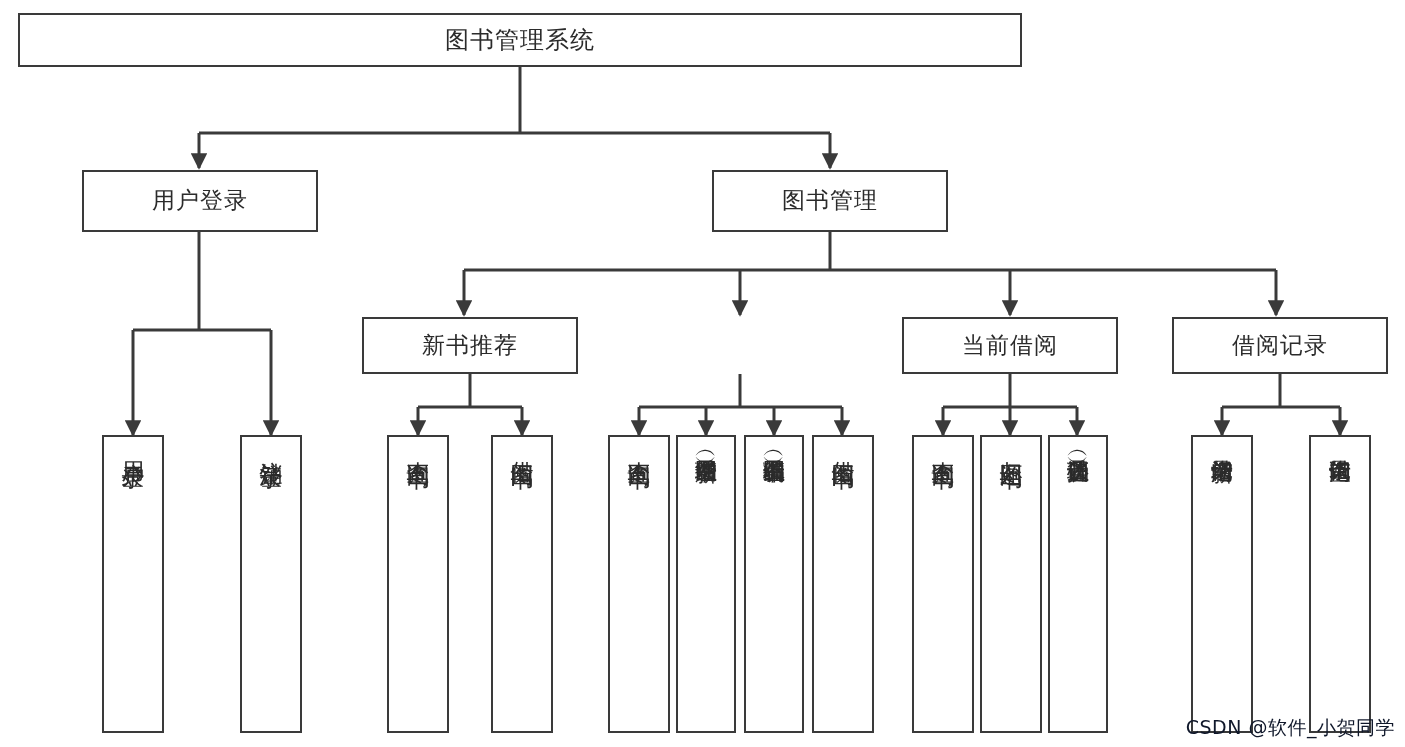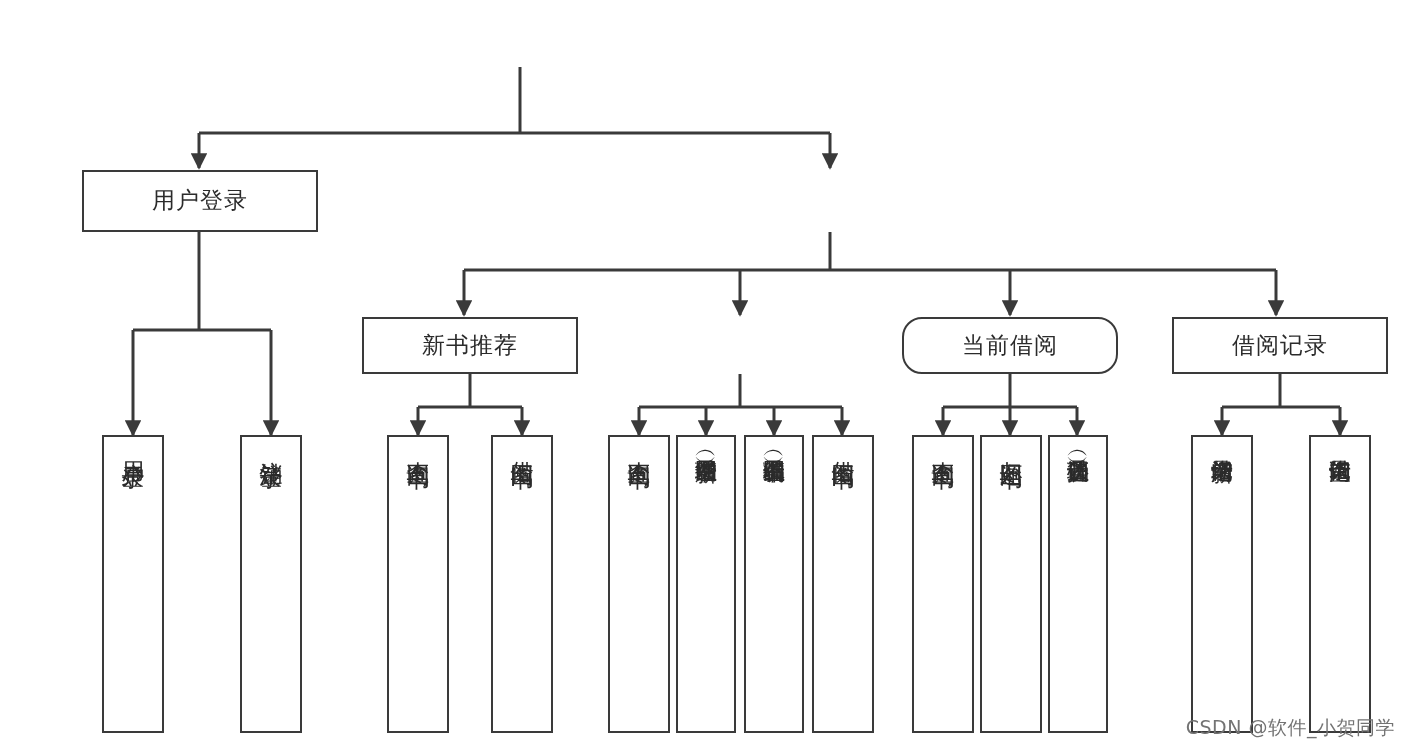--- a/index.html
+++ b/index.html
@@ -59,21 +59,21 @@
   }
   .vtext.tall {
     font-size: 22px;
     letter-spacing: 0px;
   }
   .watermark {
     position: absolute;
     right: 10px;
     bottom: 6px;
     font-size: 19px;
-    color: #737373;
+    color: #0f172a;
     letter-spacing: 0.5px;
     white-space: nowrap;
   }
 </style>
 </head>
 <body>
 
 <div id="canvas">
 
   <svg id="wires" viewBox="0 0 1405 747" xmlns="http://www.w3.org/2000/svg">
@@ -121,29 +121,35 @@
       <path d="M 1010 407 L 1010 435" marker-end="url(#arrow)"></path>
       <path d="M 1077 407 L 1077 435" marker-end="url(#arrow)"></path>
 
       <path d="M 1280 374 L 1280 407"></path>
       <path d="M 1222 407 L 1340 407"></path>
       <path d="M 1222 407 L 1222 435" marker-end="url(#arrow)"></path>
       <path d="M 1340 407 L 1340 435" marker-end="url(#arrow)"></path>
     </g>
   </svg>
 
+  <div class="node h root" style="left:18px; top:13px; width:1004px; height:54px;">
+    <span>图书管理系统</span>
+  </div>
 
   <div class="node h" style="left:82px; top:170px; width:236px; height:62px;">
     <span>用户登录</span>
   </div>
+  <div class="node h" style="left:712px; top:170px; width:236px; height:62px;">
+    <span>图书管理</span>
+  </div>
 
   <div class="node h" style="left:362px; top:317px; width:216px; height:57px;text-align:right;">
     <span>新书推荐</span>
   </div>
-  <div class="node h" style="left:902px; top:317px; width:216px; height:57px;border-radius:20px;">
+  <div class="node h" style="left:902px; top:317px; width:216px; height:57px;">
     <span>当前借阅</span>
   </div>
   <div class="node h" style="left:1172px; top:317px; width:216px; height:57px;">
     <span>借阅记录</span>
   </div>
 
   <div class="node v" style="left:102px; top:435px; width:62px; height:298px;">
     <span class="vtext">用户登录</span>
   </div>
   <div class="node v" style="left:240px; top:435px; width:62px; height:298px;">

